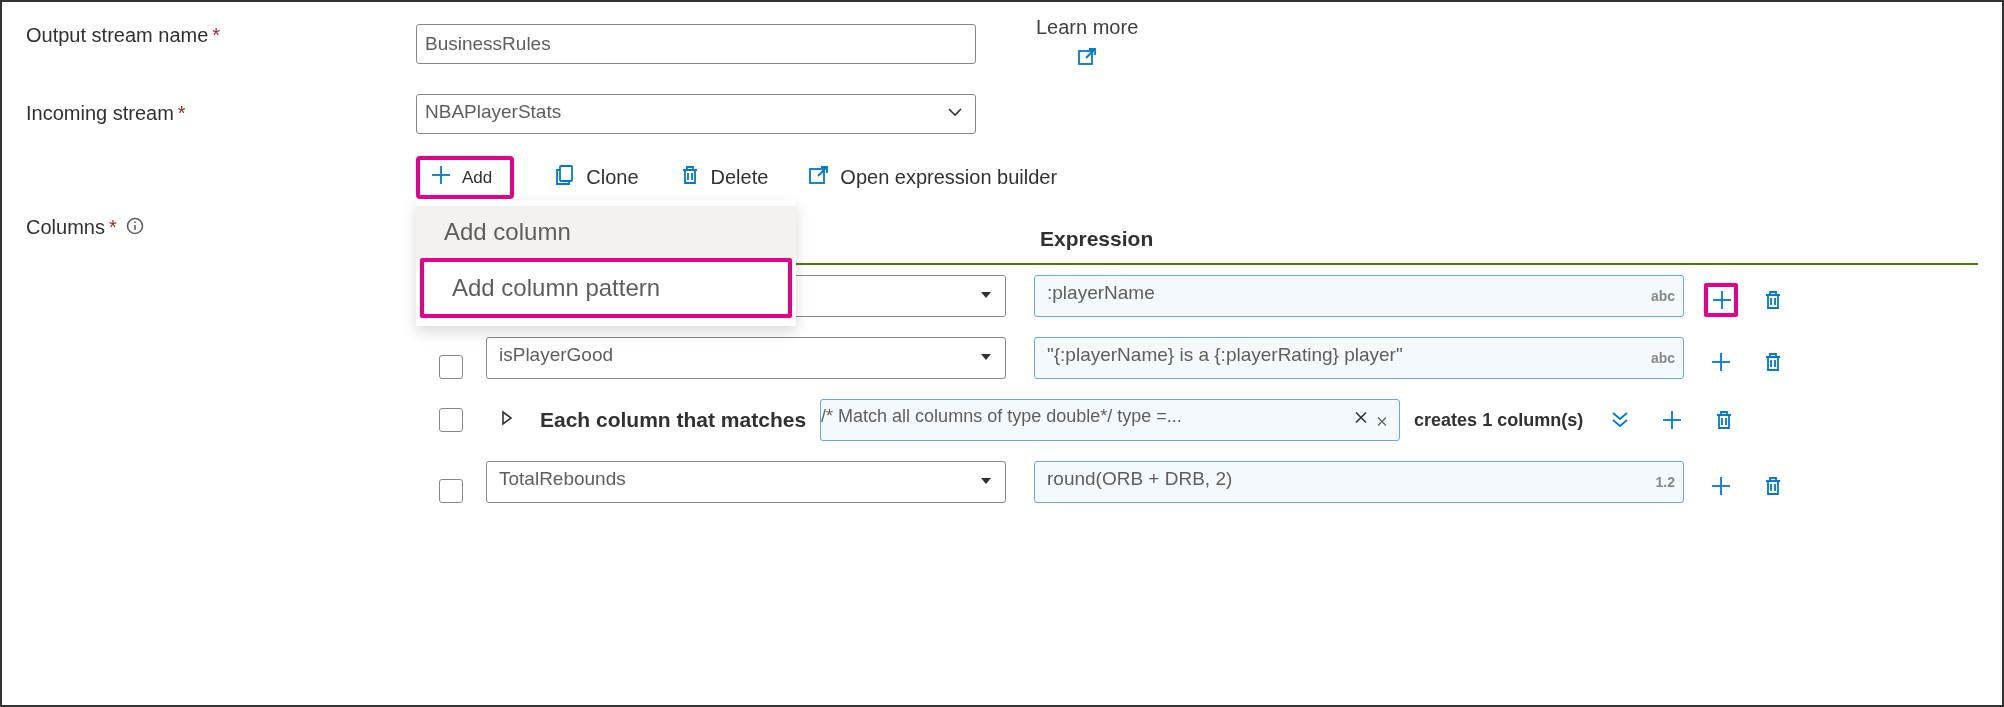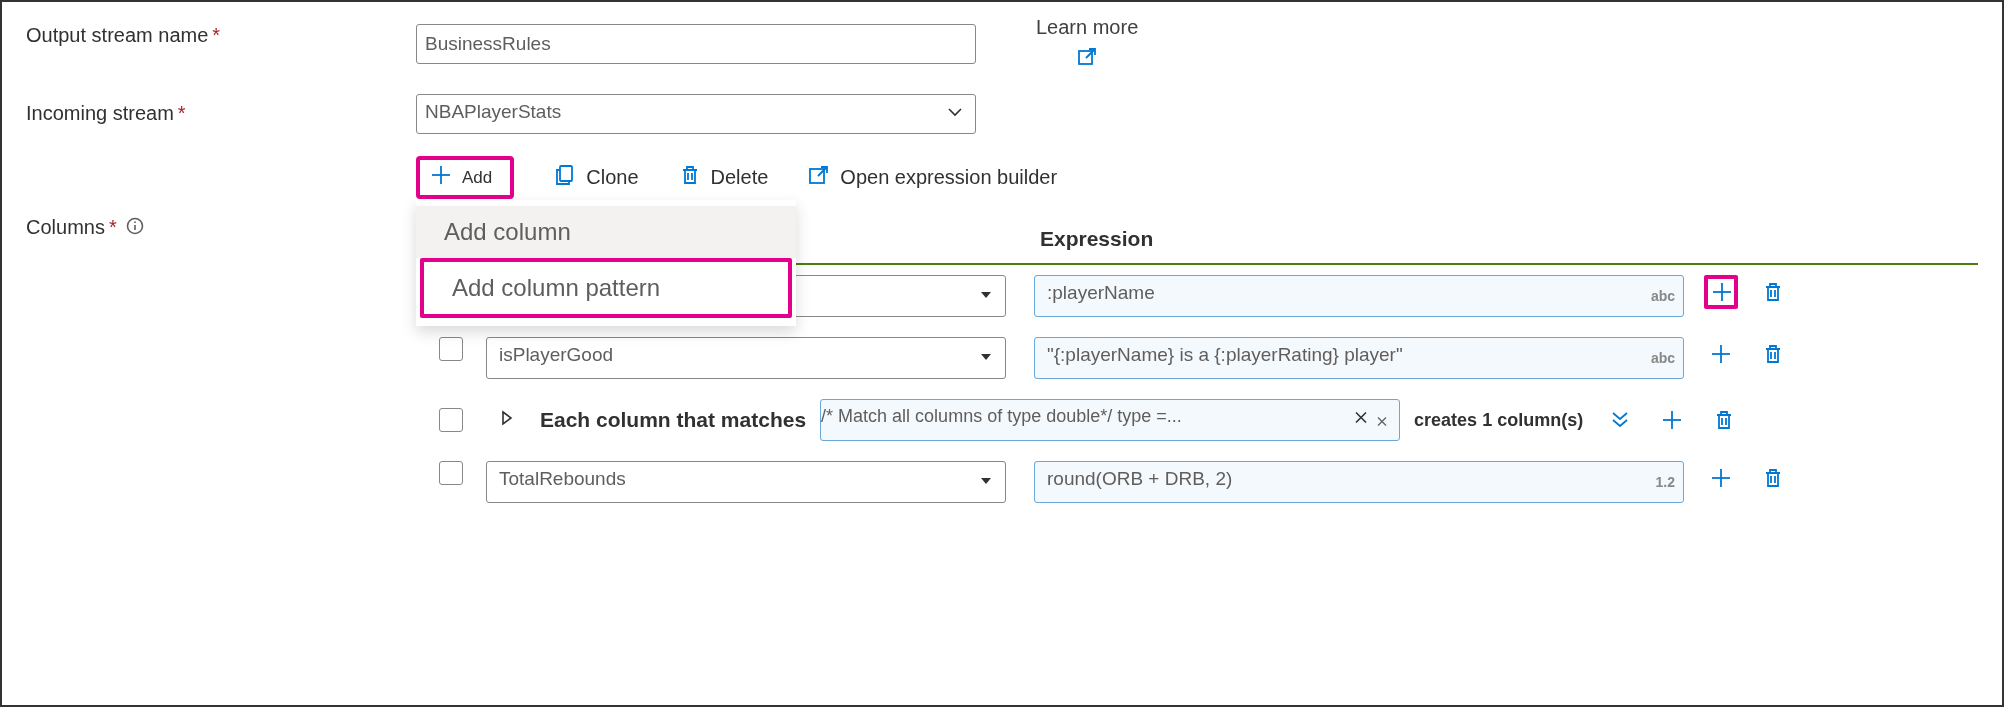--- a/index.html
+++ b/index.html
@@ -45,21 +45,21 @@
   .dropdown-item.hover { background:#f3f2f1; }
   .dropdown-item-highlight { border:4px solid #e3008c; border-radius:2px; margin:0 4px;}
   .columns-area { margin-top: 28px; padding-left: 0;}
   .columns-header {
     display:flex; border-bottom:2px solid #4d7c0f; padding-bottom:12px;
     margin-left:0; align-items:flex-end;text-align:right;
   }
   .columns-header .col-spacer { width: 624px; }
   .columns-header .expr-label { font-size:21px; font-weight:700; }
   .column-row {
-    display:flex; align-items:flex-start; padding:10px 0;
+    display:flex; align-items:flex-end; padding:10px 0;
   }
   .chk { width:24px; height:24px; border:1px solid #8a8886; border-radius:3px; display:inline-block; background:#fff;}
   .chk-wrap { width: 70px; display:flex; justify-content:center;}
   .col-name-input, .expr-input {
     height:42px; border:1px solid #8a8886; border-radius:3px; font-size:19px;
     padding:6px 12px; background:#fff; color:#605e5c;
   }
   .col-name-input { width: 520px; margin-right: 28px; position:relative;}
   .col-name-input .chev-down { position:absolute; right:12px; top:50%; transform:translateY(-50%);}
   .expr-input { width: 650px; background:#f4f9fd; border-color:#68a8db; position:relative;}

